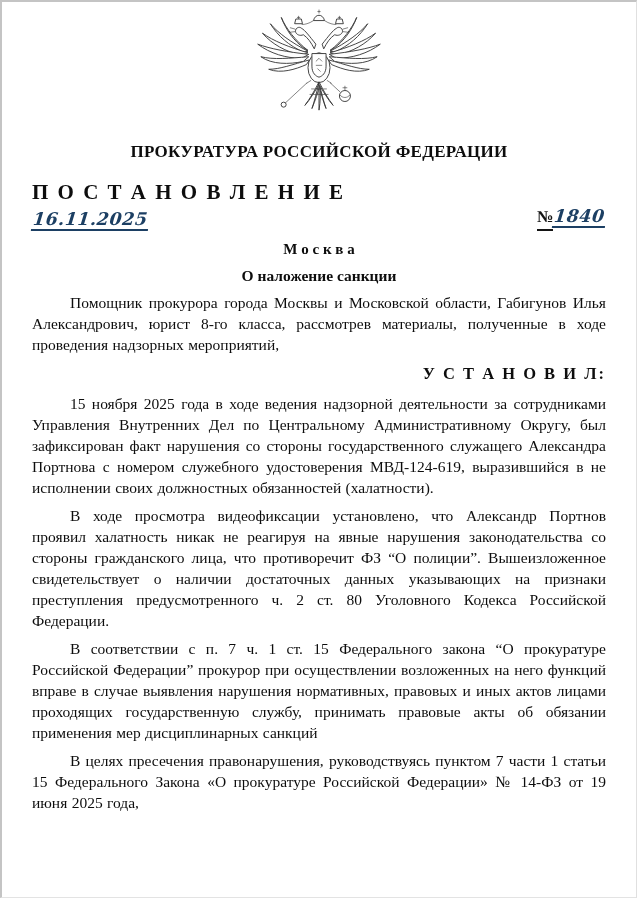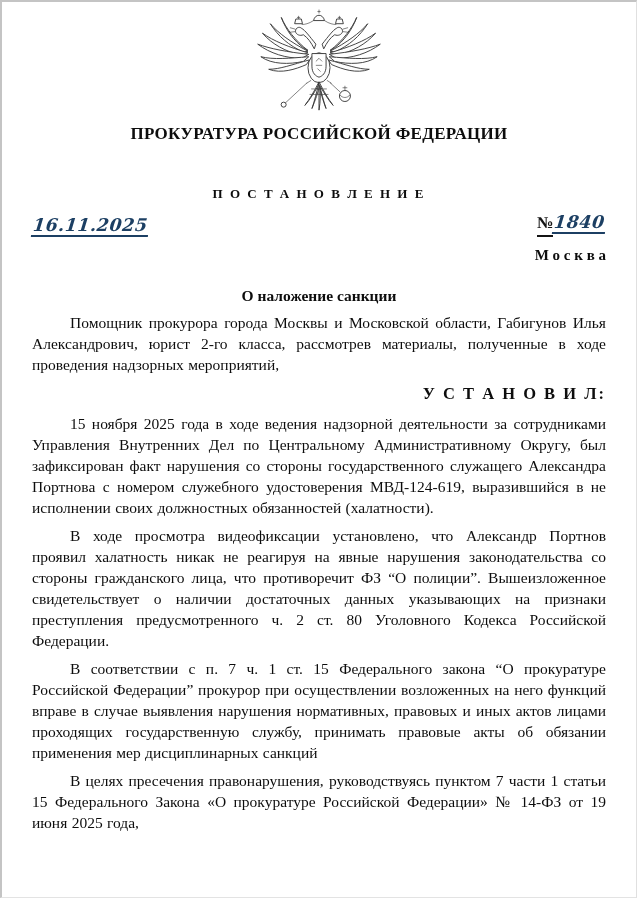--- a/index.html
+++ b/index.html
@@ -17,49 +17,49 @@
     font-family:"Liberation Serif", serif;
     color:#0d0d0d;
   }
   .emblem-wrap { text-align:center; margin-top:6px; height:112px; }
   .emblem-wrap svg { display:inline-block; }
   .hdr {
     text-align:center; font-weight:bold;
     font-size:17px; line-height:24px; letter-spacing:.3px;
     white-space:nowrap;
   }
-  .hdr1 { margin-top:2px; }
+  .hdr1 { margin-top:20px; }
   .doc-type {
-    text-align:center; font-weight:bold; font-size:13px;
-    letter-spacing:2px; margin-top:40px; height:22px;
+    text-align:left; font-weight:bold; font-size:21px;
+    letter-spacing:2px; margin-top:16px; height:22px;
   }
   .date-row {
     display:flex; justify-content:space-between; align-items:flex-end;
     margin-top:3px; height:26px;
   }
   .script {
     font-family:"DejaVu Serif", serif;
     font-style:italic; font-weight:bold;
     color:#1c3f63; font-size:17.5px;
     transform:skewX(-6deg); display:inline-block;
     border-bottom:2px solid #1c3f63; padding:0 1px 0 1px;
     letter-spacing:.5px;
   }
   .num-group { white-space:nowrap; }
   .num-sign {
     font-weight:bold; color:#141414; font-size:16.5px;
     border-bottom:2px solid #141414; display:inline-block; padding-bottom:2px;
   }
   .city {
-    text-align:right; font-weight:bold; font-size:15px;
+    text-align:center; font-weight:bold; font-size:15px;
     margin-top:10px; height:18px;
   }
   .subject {
     text-align:center; font-weight:bold; font-size:15.5px;
-    margin-top:22px; height:18px;
+    margin-top:8px; height:18px;
   }
   .body-par {
     font-size:15.5px; line-height:21px;
     text-align:justify; text-indent:38px;
     margin:7px 0 0 0; word-spacing:.5px;
   }
   .section-head {
     text-align:right; font-weight:bold; font-size:16.5px;
     letter-spacing:2px; margin-top:9px; height:22px;
   }
@@ -132,21 +132,21 @@
   <div class="date-row">
     <span class="script">16.11.2025</span>
     <span class="num-group">
       <span class="num-sign">№</span><span class="script">1840</span>
     </span>
   </div>
 
   <div class="city">М о с к в а</div>
   <div class="subject">О наложение санкции</div>
 
-  <p class="body-par">Помощник прокурора города Москвы и Московской области, Габигунов Илья Александрович, юрист 2-го класса, рассмотрев материалы, полученные в ходе проведения надзорных мероприятий,</p>
+  <p class="body-par">Помощник прокурора города Москвы и Московской области, Габигунов Илья Александрович, юрист 8-го класса, рассмотрев материалы, полученные в ходе проведения надзорных мероприятий,</p>
 
   <div class="section-head">У С Т А Н О В И Л:</div>
 
   <p class="body-par">15 ноября 2025 года в ходе ведения надзорной деятельности за сотрудниками Управления Внутренних Дел по Центральному Административному Округу, был зафиксирован факт нарушения со стороны государственного служащего Александра Портнова с номером служебного удостоверения МВД-124-619, выразившийся в не исполнении своих должностных обязанностей (халатности).</p>
   <p class="body-par">В ходе просмотра видеофиксации установлено, что Александр Портнов проявил халатность никак не реагируя на явные нарушения законодательства со стороны гражданского лица, что противоречит ФЗ “О полиции”. Вышеизложенное свидетельствует о наличии достаточных данных указывающих на признаки преступления предусмотренного ч. 2 ст. 80 Уголовного Кодекса Российской Федерации.</p>
   <p class="body-par">В соответствии с п. 7 ч. 1 ст. 15 Федерального закона “О прокуратуре Российской Федерации” прокурор при осуществлении возложенных на него функций вправе в случае выявления нарушения нормативных, правовых и иных актов лицами проходящих государственную службу, принимать правовые акты об обязании применения мер дисциплинарных санкций</p>
   <p class="body-par">В целях пресечения правонарушения, руководствуясь пунктом 7 части 1 статьи 15 Федерального Закона «О прокуратуре Российской Федерации» № 14-ФЗ от 19 июня 2025 года,</p>
 
 
 </div>

